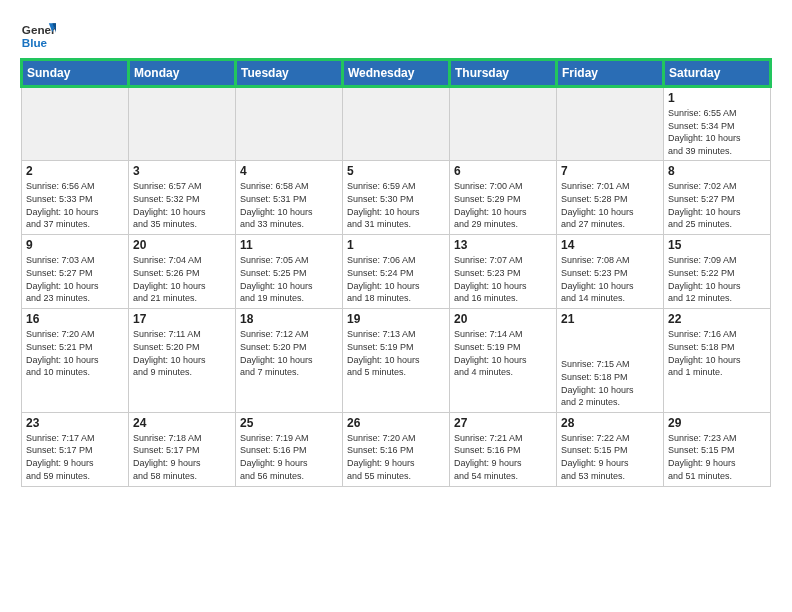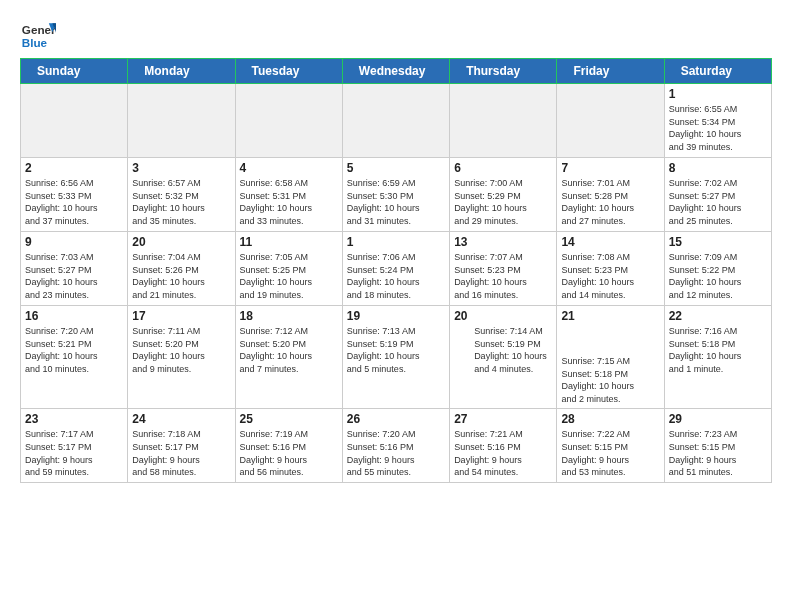--- a/index.html
+++ b/index.html
@@ -47,23 +47,23 @@
       width: 100%;
       border-collapse: collapse;
       border: 1px solid #bbb;
       table-layout: fixed;
     }
     .calendar th {
       background: #2a6db5;
       color: #fff;
       font-size: 12px;
       font-weight: bold;
-      padding: 5px 16px;
+      padding: 5px 4px;
       text-align: left;
-      border: 1px solid #22c55e;
+      border: 3px solid #22c55e;
     }
     .calendar td {
       vertical-align: top;
       border: 1px solid #ccc;
       padding: 3px 4px;
       font-size: 9.5px;
       color: #333;
       height: 74px;
       background: #fff;
     }
@@ -259,21 +259,21 @@
           </td>
           <td>
             <span class="day-number">19</span>
             <div class="day-info" style="white-space: pre-line;">Sunrise: 7:13 AM
 Sunset: 5:19 PM
 Daylight: 10 hours
 and 5 minutes.</div>
           </td>
           <td>
             <span class="day-number">20</span>
-            <div class="day-info" style="white-space: pre-line; margin-left: 20px;">Sunrise: 7:14 AM
+            <div class="day-info" style="white-space: pre-line;">Sunrise: 7:14 AM
 Sunset: 5:19 PM
 Daylight: 10 hours
 and 4 minutes.</div>
           </td>
           <td>
             <span class="day-number">21</span>
             <div class="day-info" style="white-space: pre-line; margin-top: 32px;">Sunrise: 7:15 AM
 Sunset: 5:18 PM
 Daylight: 10 hours
 and 2 minutes.</div>

